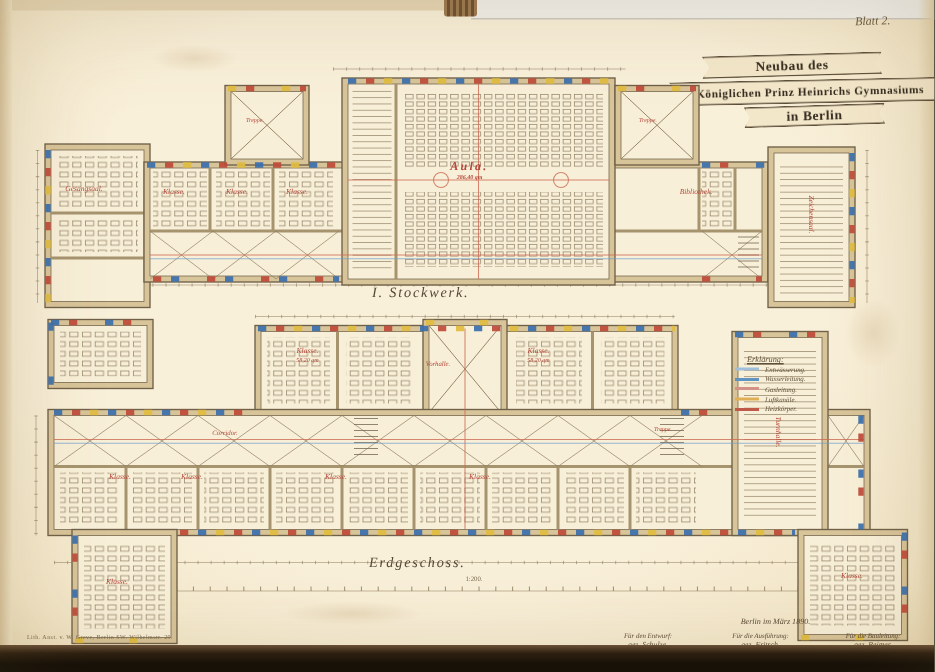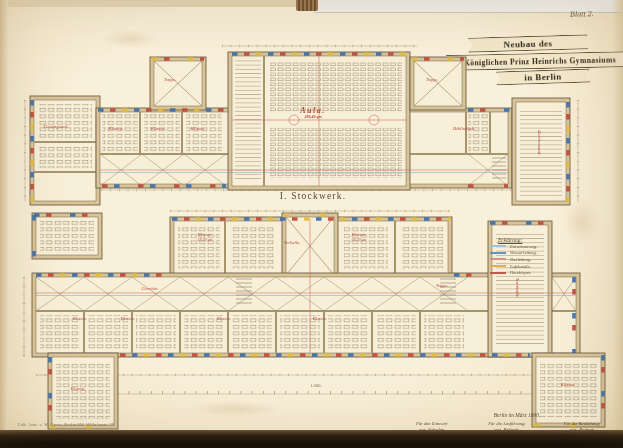--- a/index.html
+++ b/index.html
@@ -24,21 +24,21 @@
   .ribbon{display:flex;align-items:center;justify-content:center;
           background:#f3e7ca;border:1px solid #5a4c38;color:#352c20;font-weight:700;
           letter-spacing:.4px;filter:drop-shadow(1.5px 1.5px 0 rgba(95,75,45,.4));
           clip-path:polygon(0% 0%,100% 0%,96% 50%,100% 100%,0% 100%,4% 50%);white-space:nowrap;}
   .r1{left:468px;top:36px;width:118px;height:13px;font-size:9px;transform:rotate(-1.6deg);}
   .r2{left:446px;top:53px;width:186px;height:14px;font-size:7.6px;transform:rotate(-1.2deg);}
   .r3{left:496px;top:70px;width:92px;height:12px;font-size:9px;transform:rotate(-1.8deg);}
   .sheet-label{left:570px;top:9px;width:50px;font-style:italic;font-size:8px;color:#6a5a42;
           transform:rotate(-2deg);}
   
-  .caption{font-size:9.5px;letter-spacing:1.2px;color:#554836;text-align:center;}
+  .caption{font-style:italic;font-size:9.5px;letter-spacing:1.2px;color:#554836;text-align:left;}
   .cap-up{left:248px;top:191px;width:130px;}
   .cap-low{left:246px;top:371px;width:136px;}
   .scale-label{left:286px;top:383px;width:60px;text-align:center;font-size:4.5px;color:#7a6a4e;}
   
   .rl{color:#b5473a;font-style:italic;text-align:center;line-height:1.15;font-size:5px;
       pointer-events:none;}
   .rl .area{display:block;font-size:4px;}
   .rl-big{font-size:8px;letter-spacing:1.5px;}
   .rot90{transform:rotate(90deg);transform-origin:left top;}
   
@@ -315,20 +315,21 @@
   <div class="abs rl" style="left:120px;top:286px;width:60px;font-size:4.5px;">Corridor.</div>
   <div class="abs rl" style="left:58px;top:316px;width:44px;">Klasse.</div>
   <div class="abs rl" style="left:106px;top:316px;width:44px;">Klasse.</div>
   <div class="abs rl" style="left:202px;top:316px;width:44px;">Klasse.</div>
   <div class="abs rl" style="left:298px;top:316px;width:44px;">Klasse.</div>
   <div class="abs rl rot90" style="left:520px;top:248px;width:80px;">Turnhalle.</div>
   <div class="abs rl" style="left:50px;top:386px;width:56px;">Klasse.</div>
   <div class="abs rl" style="left:538px;top:382px;width:60px;">Klasse.</div>
   <div class="abs rl" style="left:424px;top:284px;width:36px;font-size:4px;">Treppe.</div>
 
+  <div class="abs caption cap-low">Erdgeschoss.</div>
   <div class="abs scale-label">1:200.</div>
 
   <div class="abs legend">
     <div class="hd">Erklärung:</div>
     <div class="row">
         <span class="sw sw0"></span>
         <span class="lb">Entwässerung.</span>
       </div>
     <div class="row">
         <span class="sw sw1"></span>

